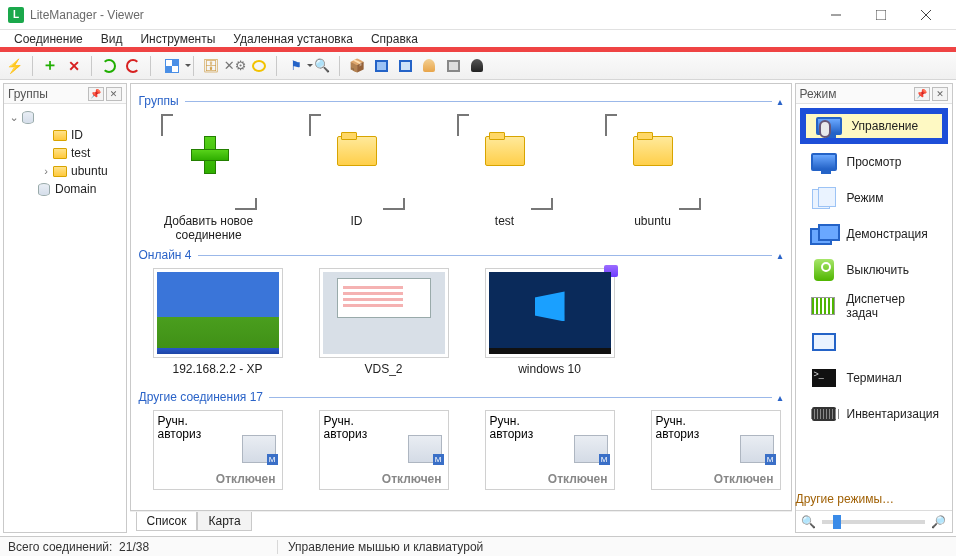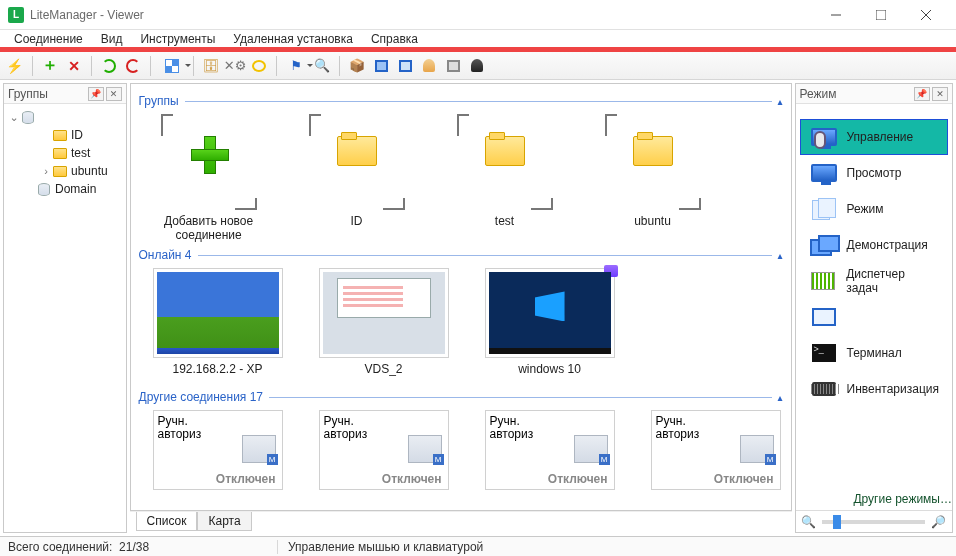--- a/index.html
+++ b/index.html
@@ -65,23 +65,23 @@
   .connframe{width:130px;height:80px;border:1px solid #d0d0d0;padding:4px;position:relative;}
   .connframe .auth{color:#000000;line-height:13px;}
   .connframe .pc{position:absolute;right:6px;top:24px;width:34px;height:28px;border:1px solid #aeb6c1;background:linear-gradient(#e9edf3,#d4dbe6);}
   .connframe .pc::after{content:"M";position:absolute;right:-3px;bottom:-3px;width:11px;height:11px;font-size:8px;line-height:11px;text-align:center;background:#3a6fc7;color:#fff;}
   .connframe .tag{position:absolute;right:6px;bottom:3px;color:#888;font-weight:bold;}
   .bottom-tabs{height:22px;display:flex;align-items:flex-start;padding-left:6px;gap:0;background:#fff;border-top:1px solid #eee;}
   .btab{padding:2px 10px;border:1px solid #c9c9c9;border-top:none;background:#f3f3f3;font-size:12px;}
   .btab.active{background:#fff;}
   .modes{flex:1;overflow-y:scroll;padding:4px;}
   .mode{display:flex;align-items:center;height:36px;padding:0 8px;border:1px solid transparent;}
-  .mode.sel{background:#14b8a6;border:1px solid #1d4ed8;margin-top:11px;}
+  .mode.sel{background:#fef9c3;border:6px solid #1d4ed8;}
   .mode .mico{width:30px;height:26px;margin-right:8px;display:flex;align-items:center;justify-content:center;}
-  .morelink{color:#14532d;text-align:right;padding:4px 0;}
+  .morelink{color:#a16207;text-align:left;padding:4px 0;}
   .zoombar{height:22px;border-top:1px solid #dcdcdc;display:flex;align-items:center;padding:0 6px;gap:6px;}
   .ztrack{flex:1;height:4px;background:#d8d8d8;position:relative;}
   .zthumb{position:absolute;left:10%;top:-5px;width:8px;height:14px;background:#3a8be8;}
   .status{height:20px;border-top:1px solid #c9c9c9;display:flex;align-items:center;padding:0 8px;background:#fafafa;color:#333;}
   .status .s1{width:270px;border-right:1px solid #d8d8d8;}
   
   .ico-monitor{width:26px;height:18px;border:2px solid #2463c7;border-radius:2px;background:linear-gradient(#6aa8ff,#2463c7);position:relative;}
   .ico-monitor::after{content:"";position:absolute;left:8px;bottom:-5px;width:10px;height:3px;background:#2463c7;}
   .ico-mouse{width:12px;height:18px;border:2px solid #657;background:#e8e8ec;border-radius:6px;}
   .ico-files{width:24px;height:22px;position:relative}
@@ -404,20 +404,26 @@
           <span>Режим</span>
         </div>
         <div class="mode">
           <span class="mico">
             <span class="ico-demo"></span>
           </span>
           <span>Демонстрация</span>
         </div>
         <div class="mode">
           <span class="mico">
+            <span class="ico-power"></span>
+          </span>
+          <span>Выключить</span>
+        </div>
+        <div class="mode">
+          <span class="mico">
             <span class="ico-task"></span>
           </span>
           <span>Диспетчер задач</span>
         </div>
         <div class="mode">
           <span class="mico">
             <span class="ico-run"></span>
           </span>
         </div>
         <div class="mode">

